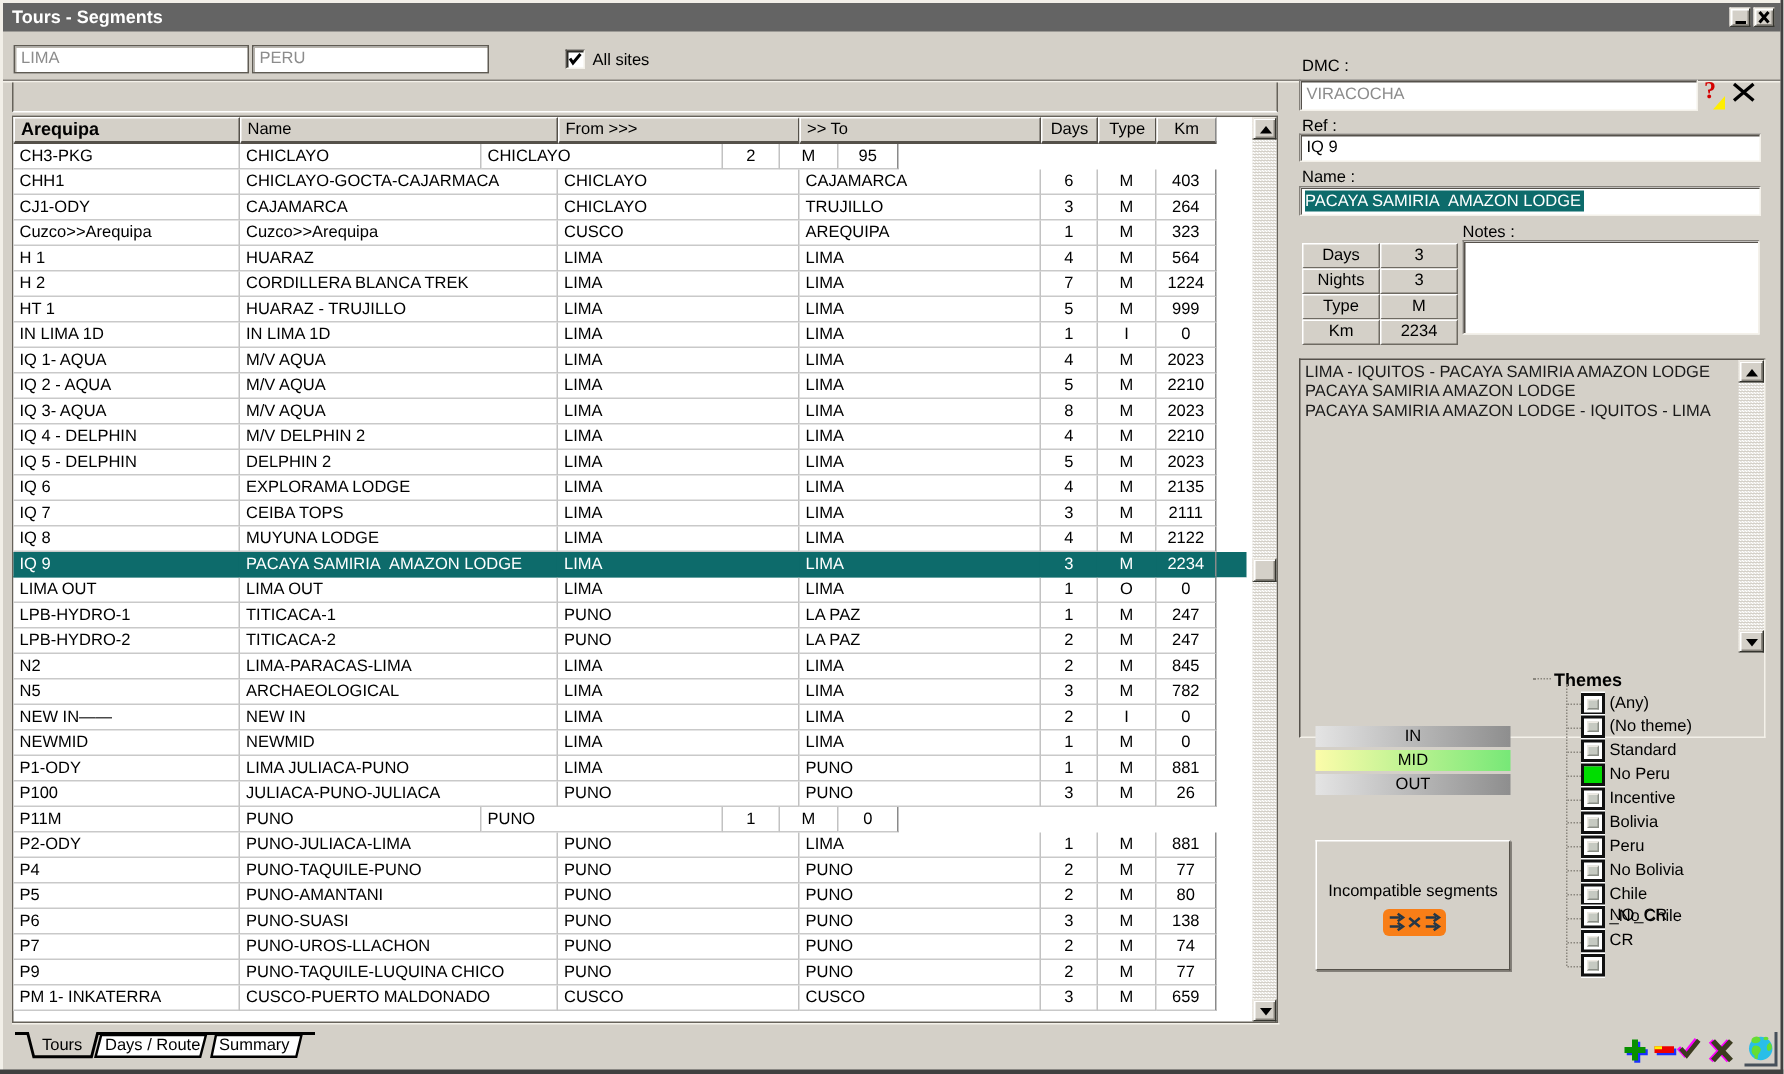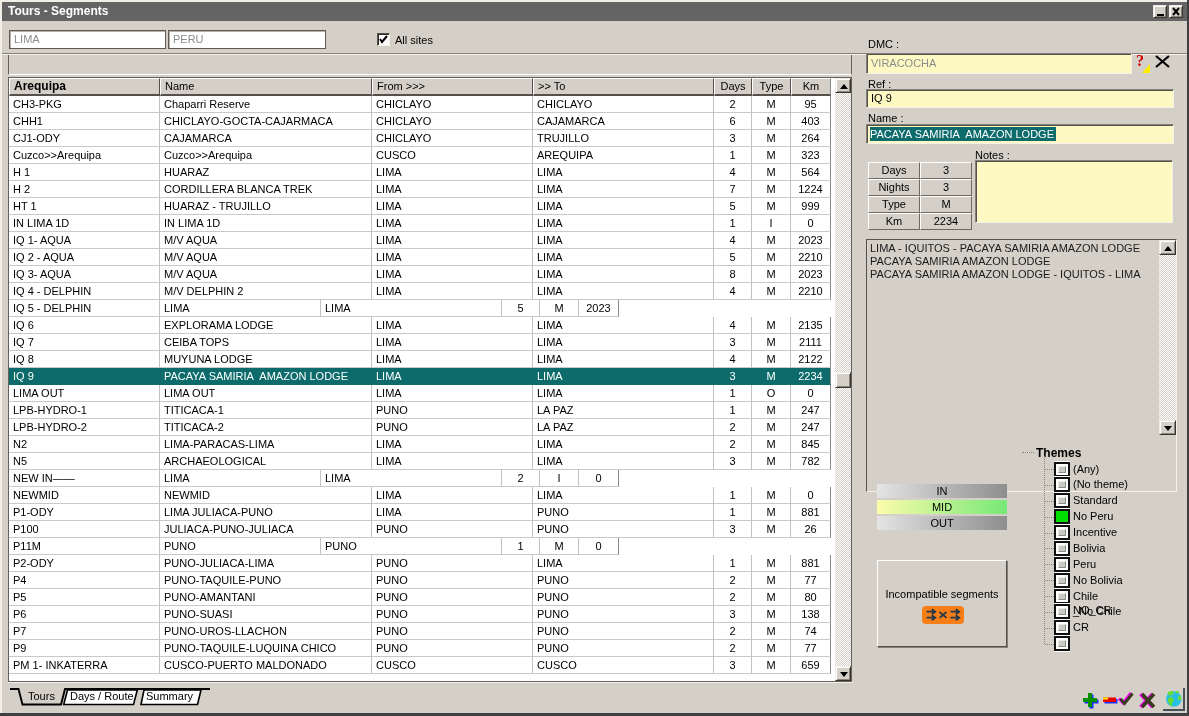--- a/index.html
+++ b/index.html
@@ -26,34 +26,34 @@
 #grid{left:8px;top:77px;width:844px;height:605px;border:1px solid #66625a;background:#fff}
 #gwhite{left:8px;top:682px;width:845px;height:1px;background:#f4f1ea}
 #hdr{position:absolute;left:0;top:0;width:822px;height:18px;display:flex}
 #hdr>div{background:#d4d0c8;border-top:1px solid #fff;border-left:1px solid #fff;border-right:1px solid #55514a;border-bottom:2px solid #55514a;font-size:11px;line-height:15px;padding-left:4px;overflow:hidden;white-space:nowrap}
 #hdr>div:first-child{font-weight:bold;font-size:12px}
 #rows{position:absolute;left:0;top:18px;width:822px}
 .row{display:flex;height:17px;background:#fff;color:#000}
 .row>div{font-size:11px;line-height:16px;border-right:1px solid #c2c2c2;border-bottom:1px solid #c9c9c9;padding-left:4px;overflow:hidden;white-space:nowrap}
 .row.sel{background:#0d6b6b;color:#fff}
 .row.sel>div{border-right-color:#0d6b6b;border-bottom-color:#0d6b6b}
-.c0{width:151px}.c1{width:212px}.c2{width:161px}.c3{width:181px}
+.c0{width:151px}.c1{width:212px}.c2{width:161px}.c3{width:161px}
 .c4{width:38px;text-align:center;padding-left:0!important}
 .c5{width:39px;text-align:center;padding-left:0!important}
 .c6{width:40px;text-align:center;padding-left:0!important;border-right-color:#8a8a8a!important}
 
 .sbtn{position:absolute;width:16px;height:15px;background:#d4d0c8;border:1px solid;border-color:#efece5 #35352f #35352f #efece5;box-shadow:inset 1px 1px 0 #fff,inset -1px -1px 0 #8a867e}
 .arr-up{position:absolute;left:4px;top:5px;width:0;height:0;border-left:4px solid transparent;border-right:4px solid transparent;border-bottom:5px solid #000}
 .arr-dn{position:absolute;left:4px;top:5px;width:0;height:0;border-left:4px solid transparent;border-right:4px solid transparent;border-top:5px solid #000}
 .checker{background-image:conic-gradient(#fff 25%,#d4d0c8 0 50%,#fff 0 75%,#d4d0c8 0);background-size:2px 2px}
 #gsb{position:absolute;right:0px;top:0;width:16px;height:603px}
 #gthumb{position:absolute;left:0;top:294px;width:16px;height:16px;background:#d4d0c8;border:1px solid;border-color:#efece5 #35352f #35352f #efece5;box-shadow:inset 1px 1px 0 #fff,inset -1px -1px 0 #8a867e}
 
 .lab{font-size:11px;color:#000}
-.sunken{background:#fef9c3;border:1px solid;border-color:#84807a #f4f1ea #f4f1ea #84807a;box-shadow:inset 1px 1px 0 #55514b}
+.sunken{background:#ffffff;border:1px solid;border-color:#84807a #f4f1ea #f4f1ea #84807a;box-shadow:inset 1px 1px 0 #55514b}
 #dmc{left:866px;top:53px;width:266px;height:21px;color:#8c8c8c;font-size:11px;line-height:19px;padding-left:4px}
 #ref{left:866px;top:89px;width:308px;height:19px;color:#000;font-size:11px;line-height:17px;padding-left:4px}
 #name{left:866px;top:124px;width:308px;height:20px;font-size:11px;line-height:18px;padding-left:3px}
 #name span{background:#0d6b6b;color:#fff;padding:1px 2px 1px 0}
 
 .scell{position:absolute;background:#d4d0c8;border:1px solid;border-color:#fff #6e6a62 #6e6a62 #fff;font-size:11px;text-align:center;line-height:15px;color:#000}
 
 #notes{left:975px;top:160px;width:198px;height:63px}
 
 #lbox{left:866px;top:239px;width:311px;height:253px;background:#d4d0c8;border:1px solid;border-color:#55514b #f4f1ea #f4f1ea #55514b;font-size:11px;line-height:13px;color:#1a1a1a;padding:2px 0 0 3px}
@@ -107,21 +107,20 @@
         <div class="c1">Name</div>
         <div class="c2">From &gt;&gt;&gt;</div>
         <div class="c3">&gt;&gt; To</div>
         <div class="c4">Days</div>
         <div class="c5">Type</div>
         <div class="c6">Km</div>
       </div>
 <div id="rows">
 <div class="row">
           <div class="c0">CH3-PKG</div>
-          <div class="c1">Chaparri Reserve</div>
           <div class="c2">CHICLAYO</div>
           <div class="c3">CHICLAYO</div>
           <div class="c4">2</div>
           <div class="c5">M</div>
           <div class="c6">95</div>
         </div>
 <div class="row">
           <div class="c0">CHH1</div>
           <div class="c1">CHICLAYO-GOCTA-CAJARMACA</div>
           <div class="c2">CHICLAYO</div>
@@ -215,20 +214,21 @@
           <div class="c0">IQ 4 - DELPHIN</div>
           <div class="c1">M/V DELPHIN 2</div>
           <div class="c2">LIMA</div>
           <div class="c3">LIMA</div>
           <div class="c4">4</div>
           <div class="c5">M</div>
           <div class="c6">2210</div>
         </div>
 <div class="row">
           <div class="c0">IQ 5 - DELPHIN</div>
+          <div class="c1">DELPHIN 2</div>
           <div class="c2">LIMA</div>
           <div class="c3">LIMA</div>
           <div class="c4">5</div>
           <div class="c5">M</div>
           <div class="c6">2023</div>
         </div>
 <div class="row">
           <div class="c0">IQ 6</div>
           <div class="c1">EXPLORAMA LODGE</div>
           <div class="c2">LIMA</div>
@@ -304,20 +304,21 @@
           <div class="c0">N5</div>
           <div class="c1">ARCHAEOLOGICAL</div>
           <div class="c2">LIMA</div>
           <div class="c3">LIMA</div>
           <div class="c4">3</div>
           <div class="c5">M</div>
           <div class="c6">782</div>
         </div>
 <div class="row">
           <div class="c0">NEW IN——</div>
+          <div class="c1">NEW IN</div>
           <div class="c2">LIMA</div>
           <div class="c3">LIMA</div>
           <div class="c4">2</div>
           <div class="c5">I</div>
           <div class="c6">0</div>
         </div>
 <div class="row">
           <div class="c0">NEWMID</div>
           <div class="c1">NEWMID</div>
           <div class="c2">LIMA</div>

